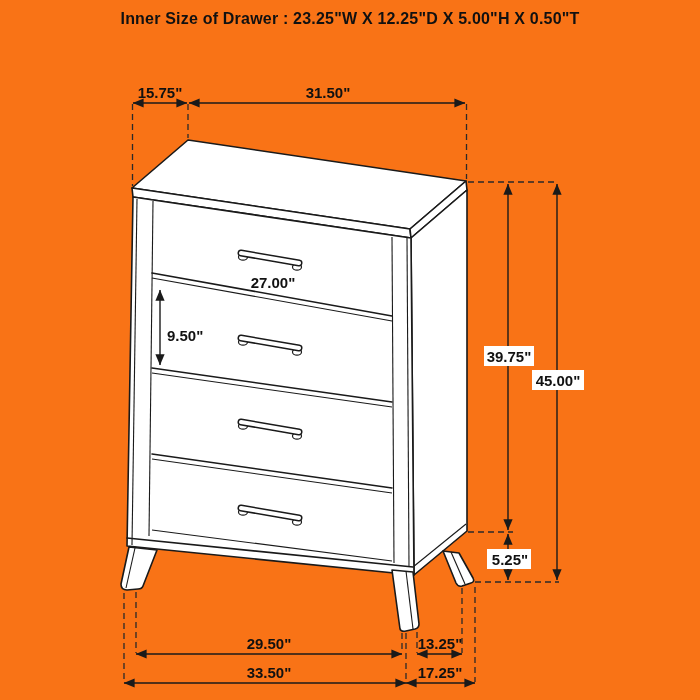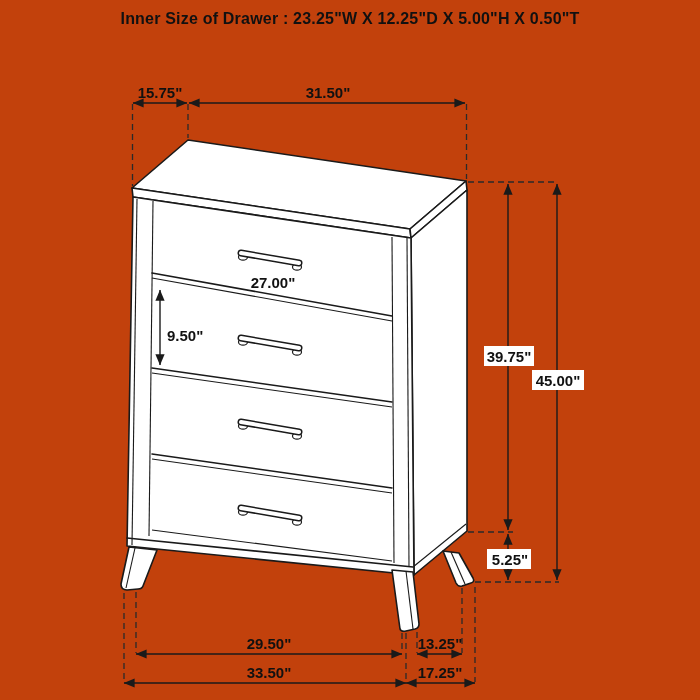--- a/index.html
+++ b/index.html
@@ -1,17 +1,17 @@
 <!DOCTYPE html>
 <html><head>
 <meta charset="utf-8">
 <style>
   html,body{margin:0;padding:0;background:#ffffff;}
   .page{
-    position:relative;width:700px;height:700px;background:#c2410c;
+    position:relative;width:700px;height:700px;background:#f97316;
     font-family:"Liberation Sans", sans-serif;overflow:hidden;
   }
   .title{
     position:absolute;top:10px;left:0;width:700px;text-align:center;
     font-size:16px;font-weight:bold;color:#111;letter-spacing:.2px;
   }
   svg{position:absolute;top:0;left:0;}
   .ln{fill:none;stroke:#1a1a1a;stroke-width:1.6;stroke-linejoin:round;stroke-linecap:round;}
   .thin{fill:none;stroke:#1a1a1a;stroke-width:1.1;stroke-linejoin:round;}
   .face{fill:#ffffff;stroke:#1a1a1a;stroke-width:1.6;stroke-linejoin:round;}

